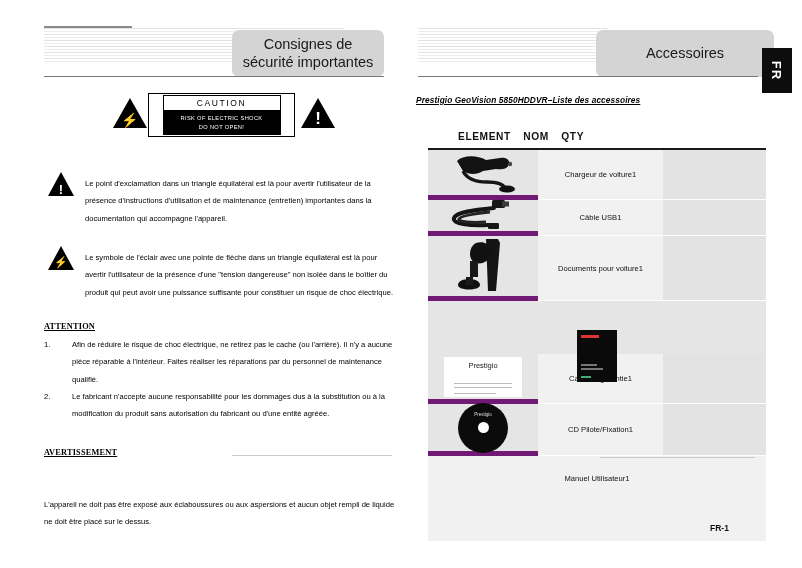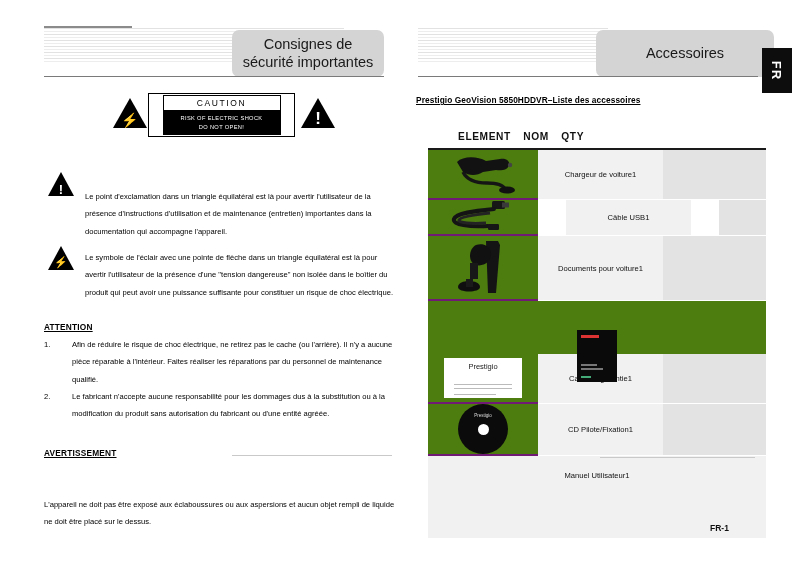--- a/index.html
+++ b/index.html
@@ -66,29 +66,29 @@
   #bolt-left{left:113px;top:113px;font-size:14px;line-height:14px;}
   #bang-right{left:301px;top:110px;font-size:17px;line-height:17px;}
   .warn-icon{position:absolute;width:0;height:0;
     border-left:13px solid transparent;border-right:13px solid transparent;
     border-bottom:24px solid #000;}
   .warn-icon-glyph{position:absolute;width:26px;text-align:center;color:#fff;font-weight:bold;}
   .warn-text{position:absolute;font-size:7.6px;line-height:2.28;color:#000;}
 
   #blk1-icon{left:48px;top:172px;}
   #blk1-glyph{left:48px;top:183px;font-size:13px;line-height:13px;}
-  #blk1-text{left:85px;top:188px;width:310px;}
+  #blk1-text{left:85px;top:175px;width:310px;}
 
   #blk2-icon{left:48px;top:246px;}
   #blk2-glyph{left:48px;top:257px;font-size:11px;line-height:11px;}
   #blk2-text{left:85px;top:249px;width:312px;}
 
   .sec-head{
     position:absolute;font-size:8.3px;font-weight:bold;
-    text-decoration:underline;color:#000;letter-spacing:.2px;
+    text-decoration:underline;color:#000;letter-spacing:.2px;font-family:Liberation Serif, serif;
   }
   #attention-head{left:44px;top:322px;}
   #avert-head{left:44px;top:448px;}
 
   .num-list{position:absolute;left:44px;top:336px;width:356px;}
   .num-item{display:flex;margin-bottom:0px;}
   .num-no{width:28px;flex:0 0 28px;font-size:7.6px;line-height:2.28;}
   .num-body{flex:1;font-size:7.6px;line-height:2.28;}
 
   #avert-body{position:absolute;left:44px;top:460px;width:356px;
@@ -105,35 +105,35 @@
   #fr-tab{
     position:absolute;left:762px;top:48px;width:30px;height:45px;
     background:#0d0d0d;color:#fff;display:flex;align-items:center;justify-content:center;
   }
   #fr-tab span{
     transform:rotate(90deg);font-size:13px;font-weight:bold;letter-spacing:1px;
   }
 
   #acc-subtitle{
     position:absolute;left:416px;top:95px;font-size:8.3px;font-weight:bold;
-    text-decoration:underline;color:#000;letter-spacing:.1px;
+    font-style:italic;text-decoration:underline;color:#000;letter-spacing:.1px;
   }
 
   #tbl-colhead{
     position:absolute;left:458px;top:131px;font-size:10.2px;
     letter-spacing:.6px;color:#111;font-weight:bold;
   }
   #tbl-colhead span{margin-right:9px;}
 
   #acc-table{position:absolute;left:428px;top:148px;width:338px;
     border-top:2px solid #1a1a1a;}
   .acc-row{display:flex;align-items:stretch;width:338px;}
   .cell-img{
-    flex:0 0 110px;background:#4d7c0f;display:flex;align-items:center;justify-content:center;
-    border-bottom:2px solid #701a75;
+    flex:0 0 110px;background:#e5e5e5;display:flex;align-items:center;justify-content:center;
+    border-bottom:5px solid #701a75;
   }
   .cell-name{
     flex:0 0 125px;background:#f1f1f1;display:flex;align-items:center;justify-content:center;
     font-size:7.6px;color:#111;border-bottom:1px solid #ffffff;text-align:center;
   }
   .cell-qty{
     flex:1;background:#e3e3e3;border-bottom:1px solid #ffffff;
   }
   .cell-name .nm{}
 
@@ -246,21 +246,21 @@
           <circle cx="67" cy="15" r="2.2" fill="#444"></circle>
         </svg>
       </div>
       <div class="cell-name">
         <span class="nm">Chargeur de voiture</span>
         <span>1</span>
       </div>
       <div class="cell-qty"></div>
     </div>
 
-    <div class="acc-row" style="height:36px;gap:28px;">
+    <div class="acc-row" style="height:36px;">
       <div class="cell-img">
         <svg class="art art-usb" viewBox="0 0 78 40">
           <rect x="48" y="4" width="13" height="8" rx="1.5" fill="#161616"></rect>
           <rect x="58" y="5.5" width="7" height="5" fill="#3a3a3a"></rect>
           <path d="M50 12 C30 14, 12 16, 10 22 C8 28, 26 30, 44 29" stroke="#141414" stroke-width="4" fill="none" stroke-linecap="round"></path>
           <path d="M46 16 C28 18, 16 20, 15 23 C14 26, 28 27, 42 26" stroke="#232323" stroke-width="3" fill="none"></path>
           <rect x="44" y="27" width="11" height="6" rx="1.2" fill="#161616"></rect>
         </svg>
       </div>
       <div class="cell-name">

